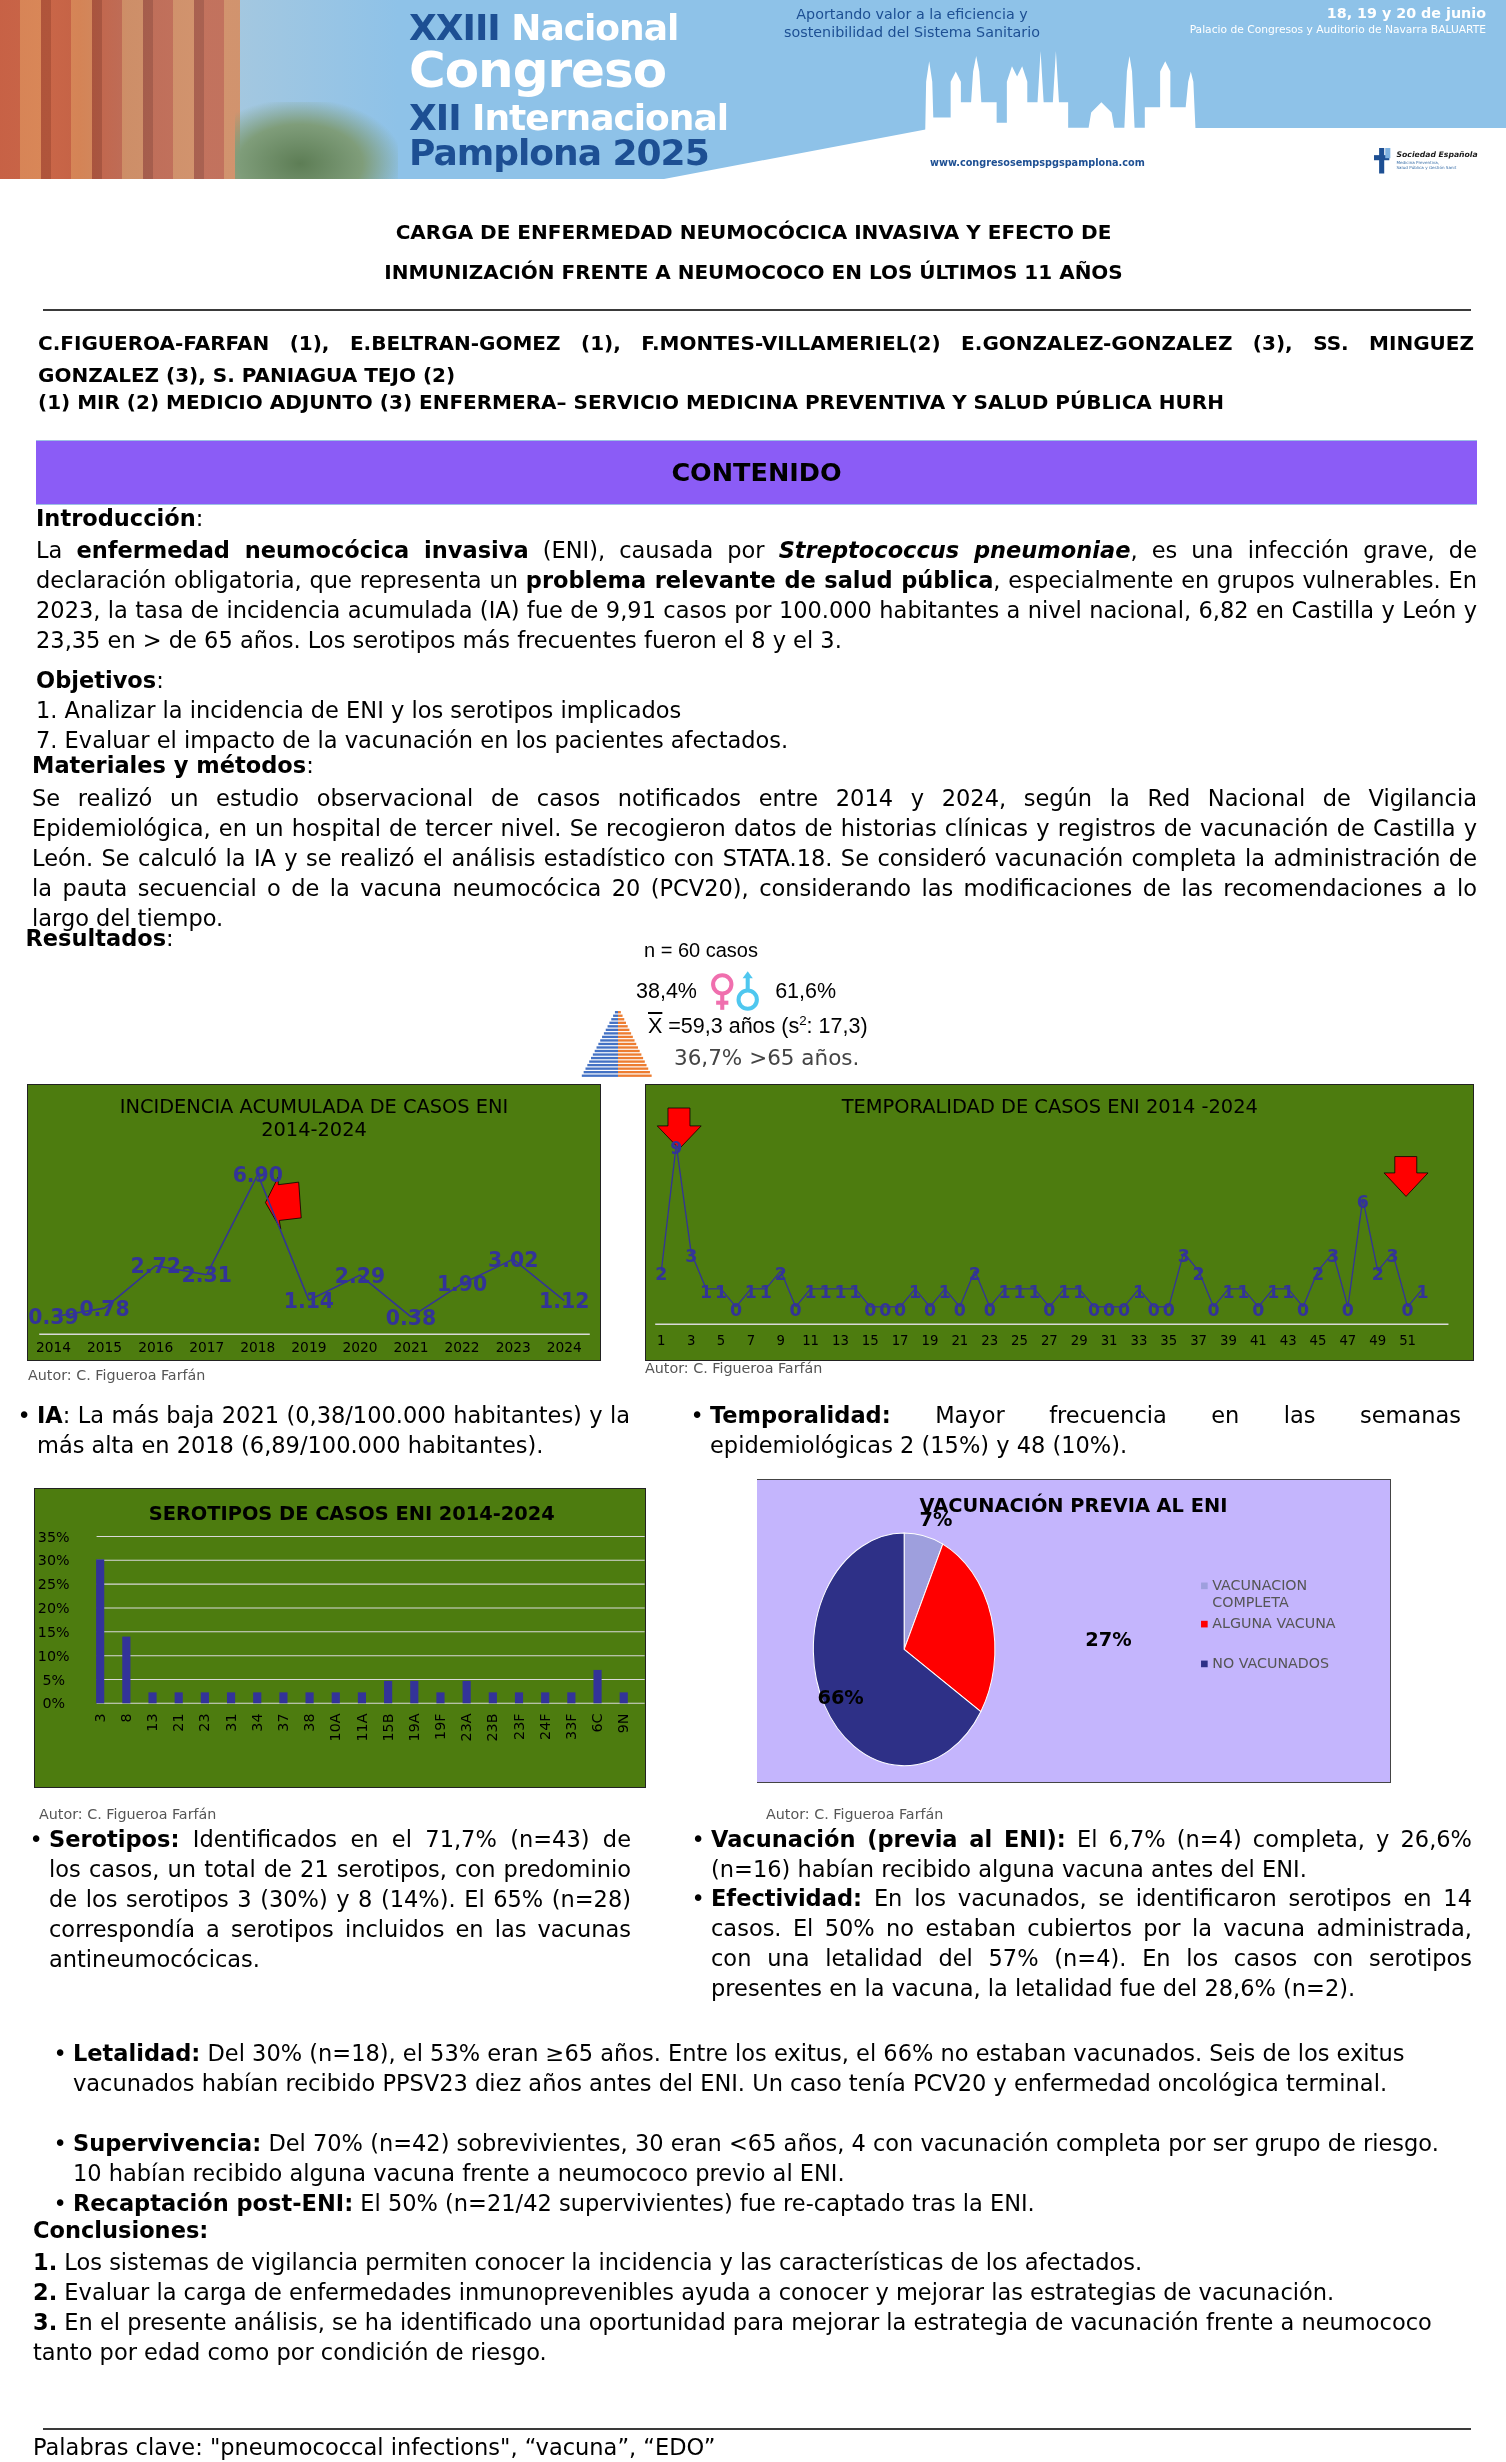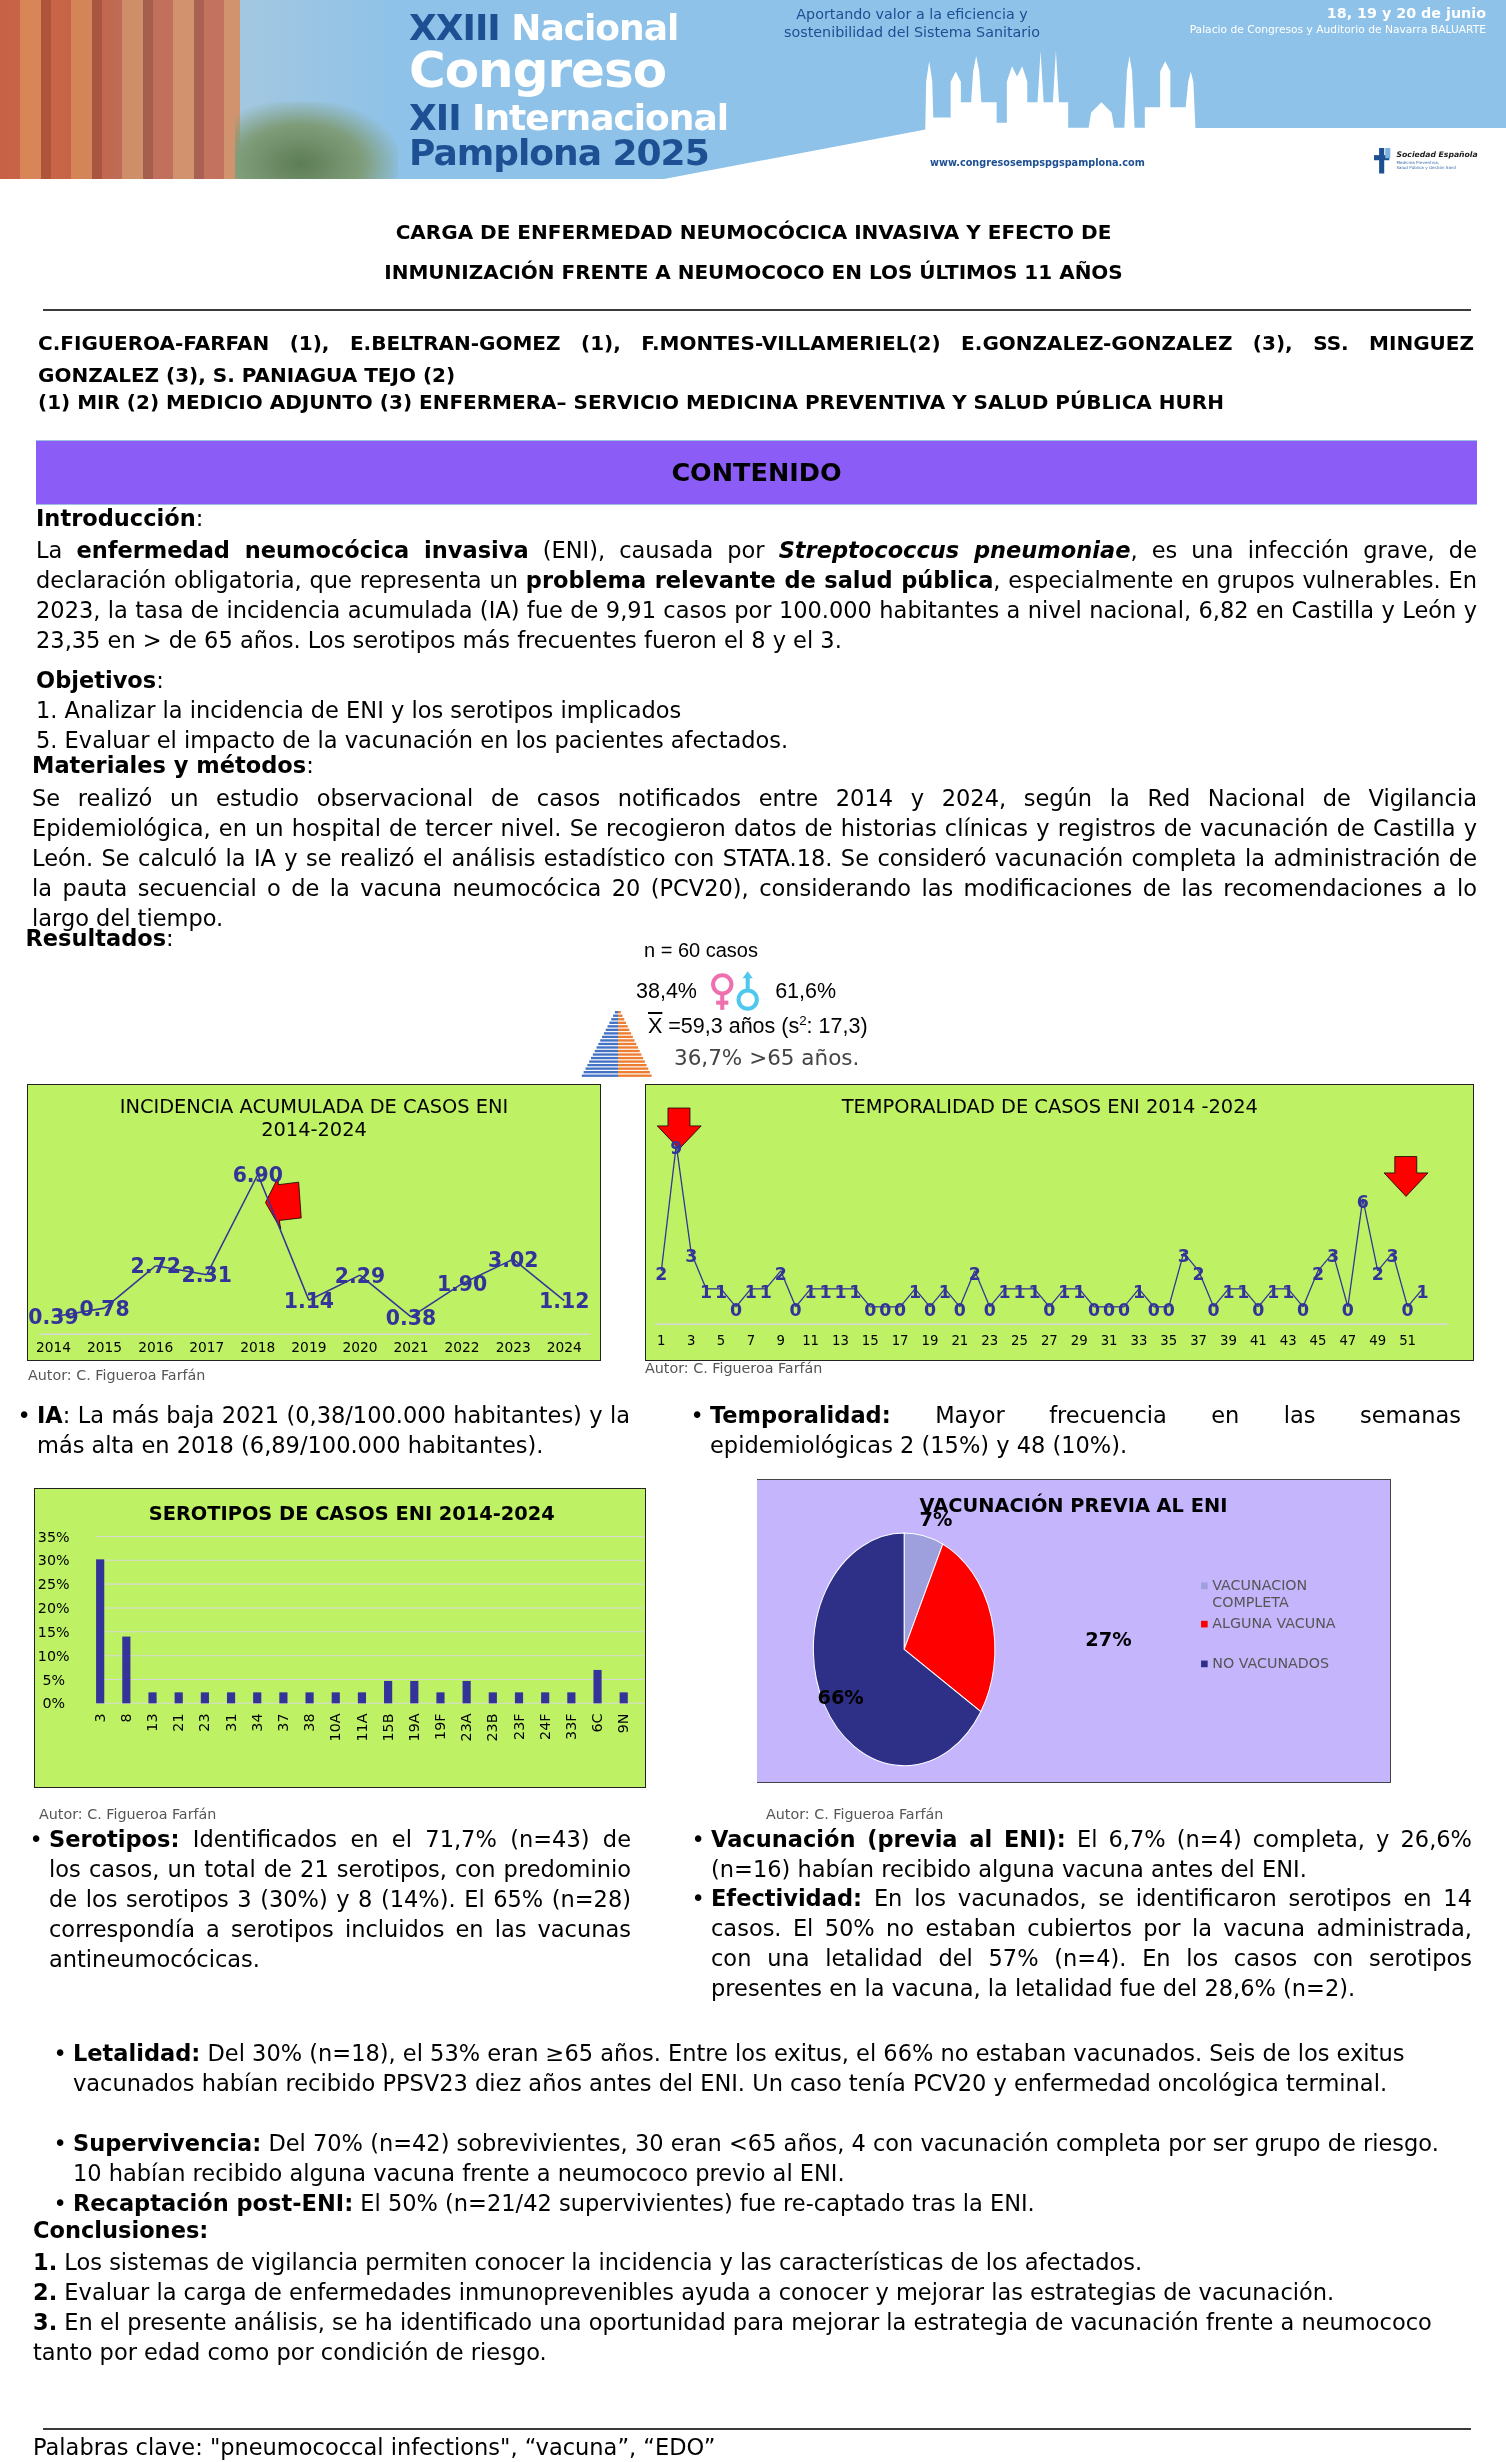--- a/index.html
+++ b/index.html
@@ -62,21 +62,21 @@
   #demo-n { left: 644px; top: 939px; font-size: 20px; font-family: "Liberation Sans", sans-serif; }
   #demo-sex { left: 636px; top: 971px; font-size: 21.5px; font-family: "Liberation Sans", sans-serif; }
   #demo-sex .v { display:inline-block; vertical-align: middle; }
   #demo-sex .icons { display:inline-block; vertical-align: middle; width: 56px; height: 41px; margin: 0 5.1px; }
   #pyramid { left: 577px; top: 1009px; width: 82px; height: 69px; }
   #demo-mean { left: 648px; top: 1013px; font-size: 21.5px; font-family: "Liberation Sans", sans-serif; }
   #demo-mean .xbar { text-decoration: overline; }
   #demo-65 { left: 674px; top: 1045px; font-size: 21.5px; color: #444; }
 
   
-  .frame { border: 1px solid #222; background: #bef264; }
+  .frame { border: 1px solid #222; background: #4d7c0f; }
   .autor { font-size: 14.3px; color: #555; }
   #ia-frame { left: 26.6px; top: 1084px; width: 572px; height: 275px; }
   #ia-autor { left: 28px; top: 1367px; }
   #tmp-frame { left: 645px; top: 1084px; width: 827px; height: 275px; }
   #tmp-autor { left: 645px; top: 1360px; }
   svg text { font-family: "DejaVu Sans", sans-serif; }
 
   
   .bul { font-size: 22.5px; line-height: 30px; text-align: justify; }
   .bul .dot { position:absolute; left: -19.4px; top: 0; }
@@ -162,21 +162,21 @@
 </div>
 <div id="intro-p" class="abs body-p">
   <span>La </span><b>enfermedad neumocócica invasiva</b><span> (ENI), causada por </span><b><i>Streptococcus pneumoniae</i></b><span>, es una infección grave, de declaración obligatoria, que representa un </span><b>problema relevante de salud pública</b><span>, especialmente en grupos vulnerables. En 2023, la tasa de incidencia acumulada (IA) fue de 9,91 casos por 100.000 habitantes a nivel nacional, 6,82 en Castilla y León y 23,35 en &gt; de 65 años. Los serotipos más frecuentes fueron el 8 y el 3.</span>
 </div>
 
 <div id="obj-h" class="abs" style="font-size:22.5px;">
   <b>Objetivos</b><span>:</span>
 </div>
 <div id="obj-list" class="abs">
   <div>1.  Analizar la incidencia  de ENI y los serotipos implicados</div>
-  <div>5.  Evaluar el impacto de la vacunación en los pacientes afectados.</div>
+  <div>7.  Evaluar el impacto de la vacunación en los pacientes afectados.</div>
 </div>
 
 <div id="met-h" class="abs" style="font-size:22.5px;">
   <b>Materiales y métodos</b><span>:</span>
 </div>
 <div id="met-p" class="abs body-p">Se realizó un estudio observacional de casos notificados entre 2014 y 2024, según la Red Nacional de Vigilancia Epidemiológica, en un hospital de tercer nivel. Se recogieron datos de historias clínicas y registros de vacunación de Castilla y León. Se calculó la IA y se realizó el análisis estadístico con STATA.18. Se consideró vacunación completa la administración de la pauta secuencial o de la vacuna neumocócica 20 (PCV20), considerando las modificaciones de las recomendaciones a lo largo del tiempo.</div>
 
 <div id="res-h" class="abs" style="font-size:22.5px;">
   <b>Resultados</b><span>:</span>
 </div>

